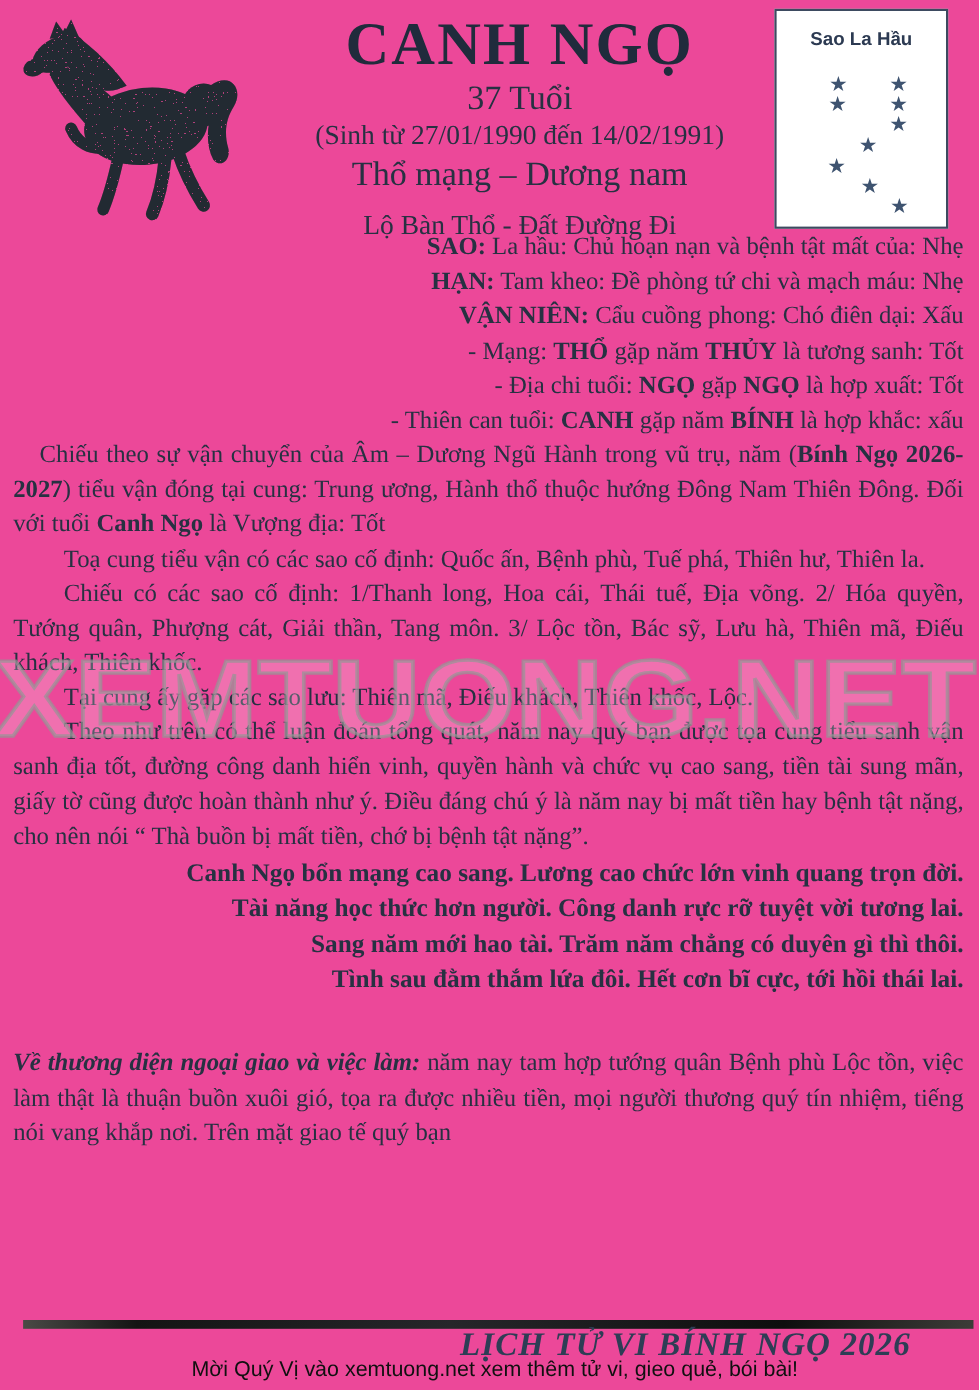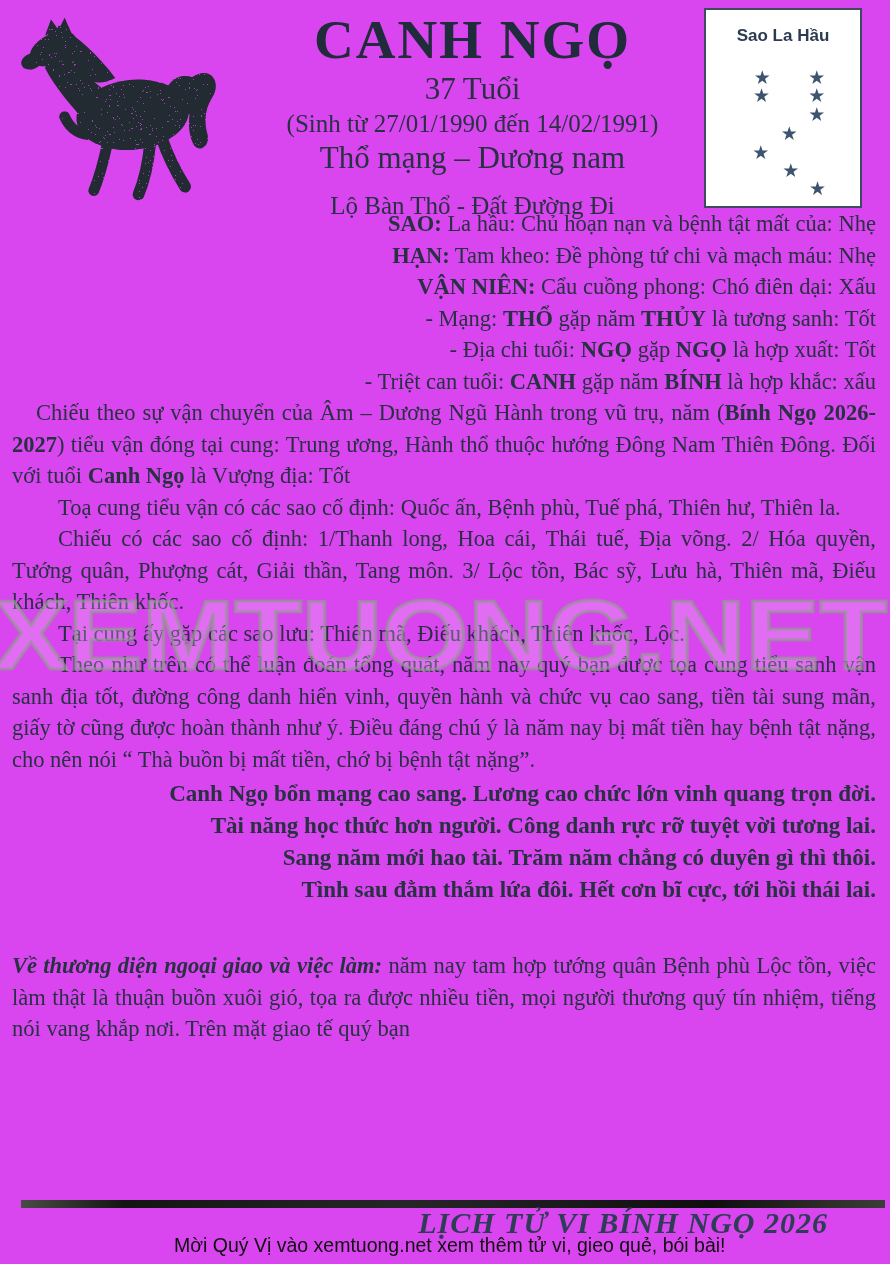--- a/index.html
+++ b/index.html
@@ -1,18 +1,18 @@
 <!DOCTYPE html>
 <html><head>
 <meta charset="utf-8">
 <style>
   html,body{margin:0;padding:0;background:#e8e8e8;}
   .page{
     position:relative;width:890px;height:1264px;margin:0 auto;
-    background:#d946ef;overflow:hidden;
+    background:#ec4899;overflow:hidden;
     font-family:"Liberation Serif",serif;color:#273142;
   }
   
   .header{position:relative;height:206px;}
   .horse{position:absolute;left:8px;top:6px;width:224px;height:204px;}
   .title-block{position:absolute;left:235px;right:180px;top:12px;text-align:center;}
   .main-title{font-size:55px;font-weight:bold;line-height:1.0;letter-spacing:2px;color:#202b3c;}
   .age-line{font-size:31px;margin-top:4px;color:#273142;}
   .birth-line{font-size:25px;margin-top:3px;}
   .menh-line{font-size:31px;margin-top:2px;}
@@ -139,21 +139,21 @@
     </div>
   </div>
 
   <div class="body-text">
 
     <div class="info-line"><span class="bold">SAO:</span><span> La hầu: Chủ hoạn nạn và bệnh tật mất của: Nhẹ</span></div>
     <div class="info-line"><span class="bold">HẠN:</span><span> Tam kheo: Đề phòng tứ chi và mạch máu: Nhẹ</span></div>
     <div class="info-line"><span class="bold">VẬN NIÊN:</span><span> Cẩu cuồng phong: Chó điên dại: Xấu</span></div>
     <div class="info-line dash-1"><span>- Mạng: </span><span class="bold">THỔ</span><span> gặp năm </span><span class="bold">THỦY</span><span> là tương sanh: Tốt</span></div>
     <div class="info-line dash-2"><span>- Địa chi tuổi: </span><span class="bold">NGỌ</span><span> gặp </span><span class="bold">NGỌ</span><span> là hợp xuất: Tốt</span></div>
-    <div class="info-line dash-3"><span>- Triệt can tuổi: </span><span class="bold">CANH</span><span> gặp năm </span><span class="bold">BÍNH</span><span> là hợp khắc: xấu</span></div>
+    <div class="info-line dash-3"><span>- Thiên can tuổi: </span><span class="bold">CANH</span><span> gặp năm </span><span class="bold">BÍNH</span><span> là hợp khắc: xấu</span></div>
 
     <p class="ind-sm"><span>Chiếu theo sự vận chuyển của Âm – Dương Ngũ Hành trong vũ trụ, năm (</span><span class="bold">Bính Ngọ 2026-2027</span><span>) tiểu vận đóng tại cung: Trung ương, Hành thổ thuộc hướng Đông Nam Thiên Đông. Đối với tuổi </span><span class="bold">Canh Ngọ</span><span> là Vượng địa: Tốt</span></p>
     <p>Toạ cung tiểu vận có các sao cố định: Quốc ấn, Bệnh phù, Tuế phá, Thiên hư, Thiên la.</p>
     <p>Chiếu có các sao cố định: 1/Thanh long, Hoa cái, Thái tuế, Địa võng. 2/ Hóa quyền, Tướng quân, Phượng cát, Giải thần, Tang môn. 3/ Lộc tồn, Bác sỹ, Lưu hà, Thiên mã, Điếu khách, Thiên khốc.</p>
     <p>Tại cung ấy gặp các sao lưu: Thiên mã, Điếu khách, Thiên khốc, Lộc.</p>
     <p>Theo như trên có thể luận đoán tổng quát, năm nay quý bạn được tọa cung tiểu sanh vận sanh địa tốt, đường công danh hiển vinh, quyền hành và chức vụ cao sang, tiền tài sung mãn, giấy tờ cũng được hoàn thành như ý. Điều đáng chú ý là năm nay bị mất tiền hay bệnh tật nặng, cho nên nói “ Thà buồn bị mất tiền, chớ bị bệnh tật nặng”.</p>
 
     <div class="verse">
       <div>Canh Ngọ bổn mạng cao sang. Lương cao chức lớn vinh quang trọn đời.</div>
       <div>Tài năng học thức hơn người. Công danh rực rỡ tuyệt vời tương lai.</div>

